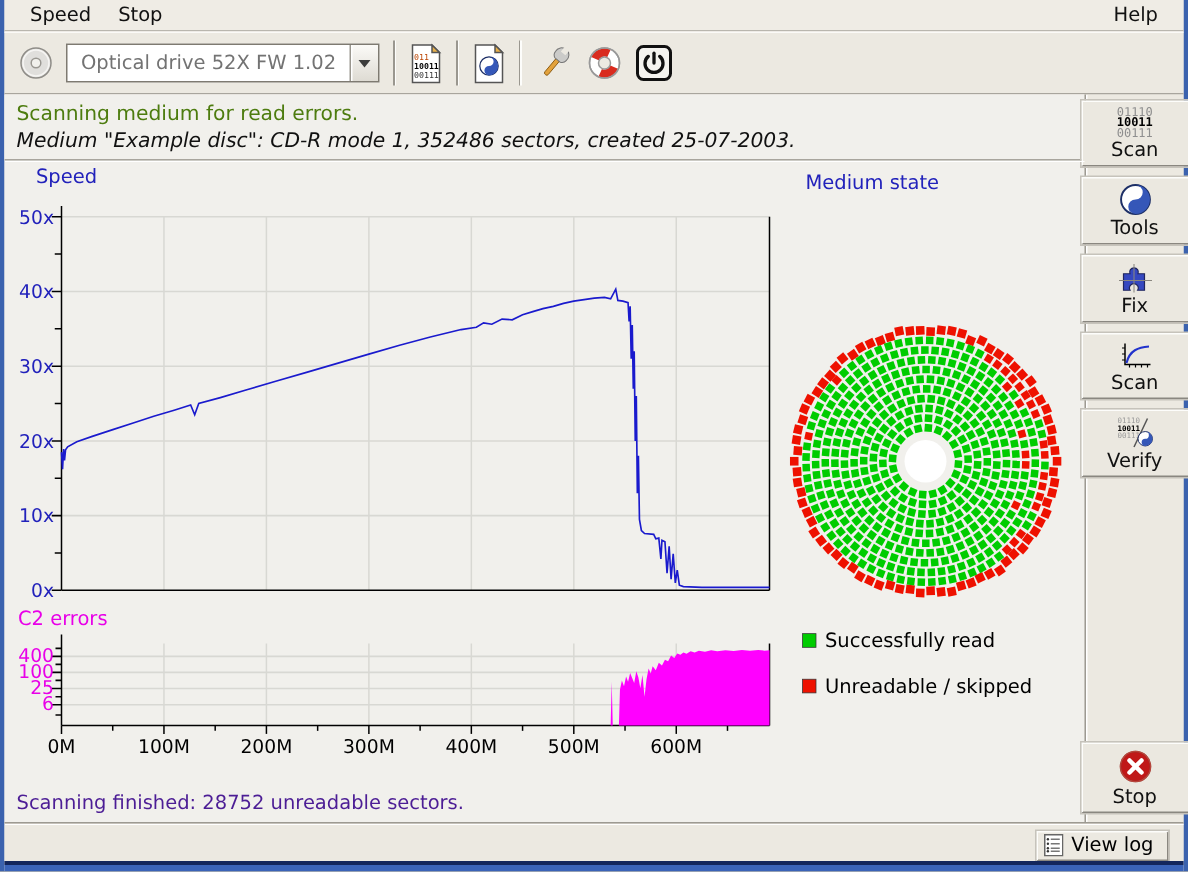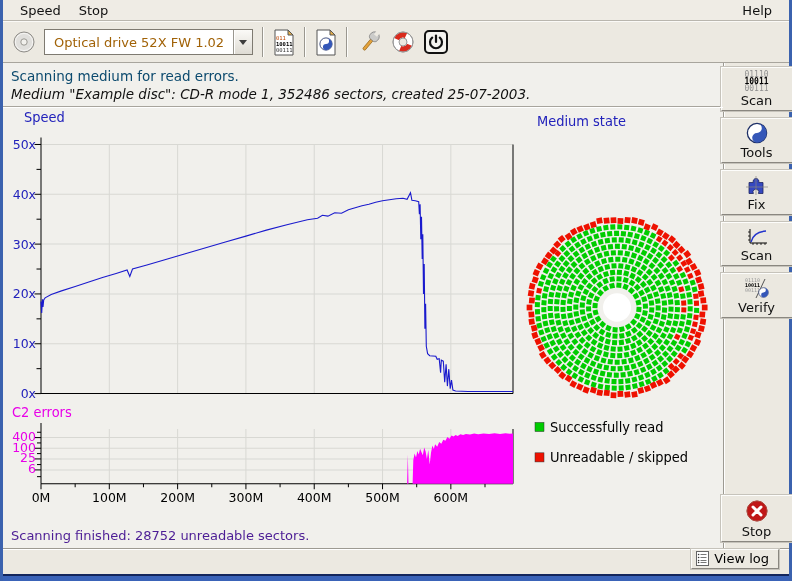--- a/index.html
+++ b/index.html
@@ -27,32 +27,32 @@
   .menu-help { margin-left:auto; padding:1px 9px; }
 
   
   .toolbar { height:42px; flex:0 0 42px; display:flex; align-items:center; gap:7px;
     padding:0 8px; background:#ece9e1; border-top:1px solid #fbfaf7; border-bottom:1px solid #a8a59d; }
   .tool-sep { width:2px; height:30px; margin:0 2px;
     background:linear-gradient(90deg,#9a978f 0 50%,#fdfdfb 50% 100%); }
   .tool-btn { display:flex; align-items:center; justify-content:center; background:transparent; border:none; }
   .combo { height:26px; display:flex; align-items:stretch; background:#fff;
     border:1px solid #7e7a71; }
-  .combo-text { display:flex; align-items:center; padding:0 9px; font-size:13px; color:#a16207; white-space:nowrap; }
+  .combo-text { display:flex; align-items:center; padding:0 9px; font-size:13px; color:#737373; white-space:nowrap; }
   .combo-arrow { width:19px; display:flex; align-items:center; justify-content:center;
     border-left:1px solid #9a978f; box-shadow:inset 1px 0 0 #fff;
     background:linear-gradient(#fbfaf7,#dedbd3); }
   .combo-arrow i { width:0; height:0; border:4px solid transparent; border-top:5px solid #3c3c3c; margin-top:5px; }
   .entry { height:26px; width:158px; border:1px solid #6f6b62; border-bottom-color:#b9b6ae;
     border-right-color:#b9b6ae; background:#fff; font-size:13px; padding:0 6px;
     display:flex; align-items:center; white-space:nowrap; overflow:hidden; }
 
   
   .status-block { padding:5px 8px 4px; background:#f1f0ec; border-bottom:1px solid #a8a59d; }
-  .status-line1 { font-size:13.5px; color:#0c4a6e; }
+  .status-line1 { font-size:13.5px; color:#4d7c0f; }
   .status-line2 { font-size:13.5px; font-style:italic; color:#111; margin-top:2px; }
 
   
   .content { flex:1; display:flex; min-height:0; }
   .main { flex:1; display:flex; flex-direction:column; background:#f1f0ec; min-width:0; }
   .chartwrap { flex:1; position:relative; box-shadow:inset 0 1px 0 #fff; }
   .chartwrap svg { position:absolute; inset:0; width:100%; height:100%; }
   .finished { height:20px; flex:0 0 20px; padding:0 8px; font-size:13px; color:#4c1d95;margin-top:20px; }
 
   
@@ -63,21 +63,21 @@
     border-color:#fdfdfb #8a8780 #8a8780 #fdfdfb; outline:1px solid #c6c3bb;
     display:flex; flex-direction:column; align-items:center; justify-content:center;
     padding:3px 0 2px; gap:1px; font-size:13px; color:#111; }
   .side-spacer { flex:1; }
   .bin { font-family:"DejaVu Sans Mono", monospace; font-size:8px; line-height:7px;
     color:#8f8f8f; text-align:center; letter-spacing:0; }
   .bin.bold { color:#000; font-weight:bold; }
 
   
   .statusbar { height:26px; flex:0 0 26px; background:#ece9e1; border-top:1px solid #9d9a92;
-    box-shadow:inset 0 1px 0 #fff; display:flex; align-items:flex-start; justify-content:flex-end;
+    box-shadow:inset 0 1px 0 #fff; display:flex; align-items:flex-end; justify-content:flex-end;
     padding:0 10px; }
   .viewlog { display:flex; align-items:center; gap:5px; font-size:13px; color:#000;
     background:#ece9e1; border:1px solid; border-color:#fdfdfb #8a8780 #8a8780 #fdfdfb;
     outline:1px solid #c6c3bb; padding:1px 9px 2px 4px; }
   .bottom-frame { height:7px; flex:0 0 7px;
     background:linear-gradient(#13265c 0 35%, #3a63b8 35% 100%); }
 
   svg.icon { display:block; }
 </style>
 </head>

